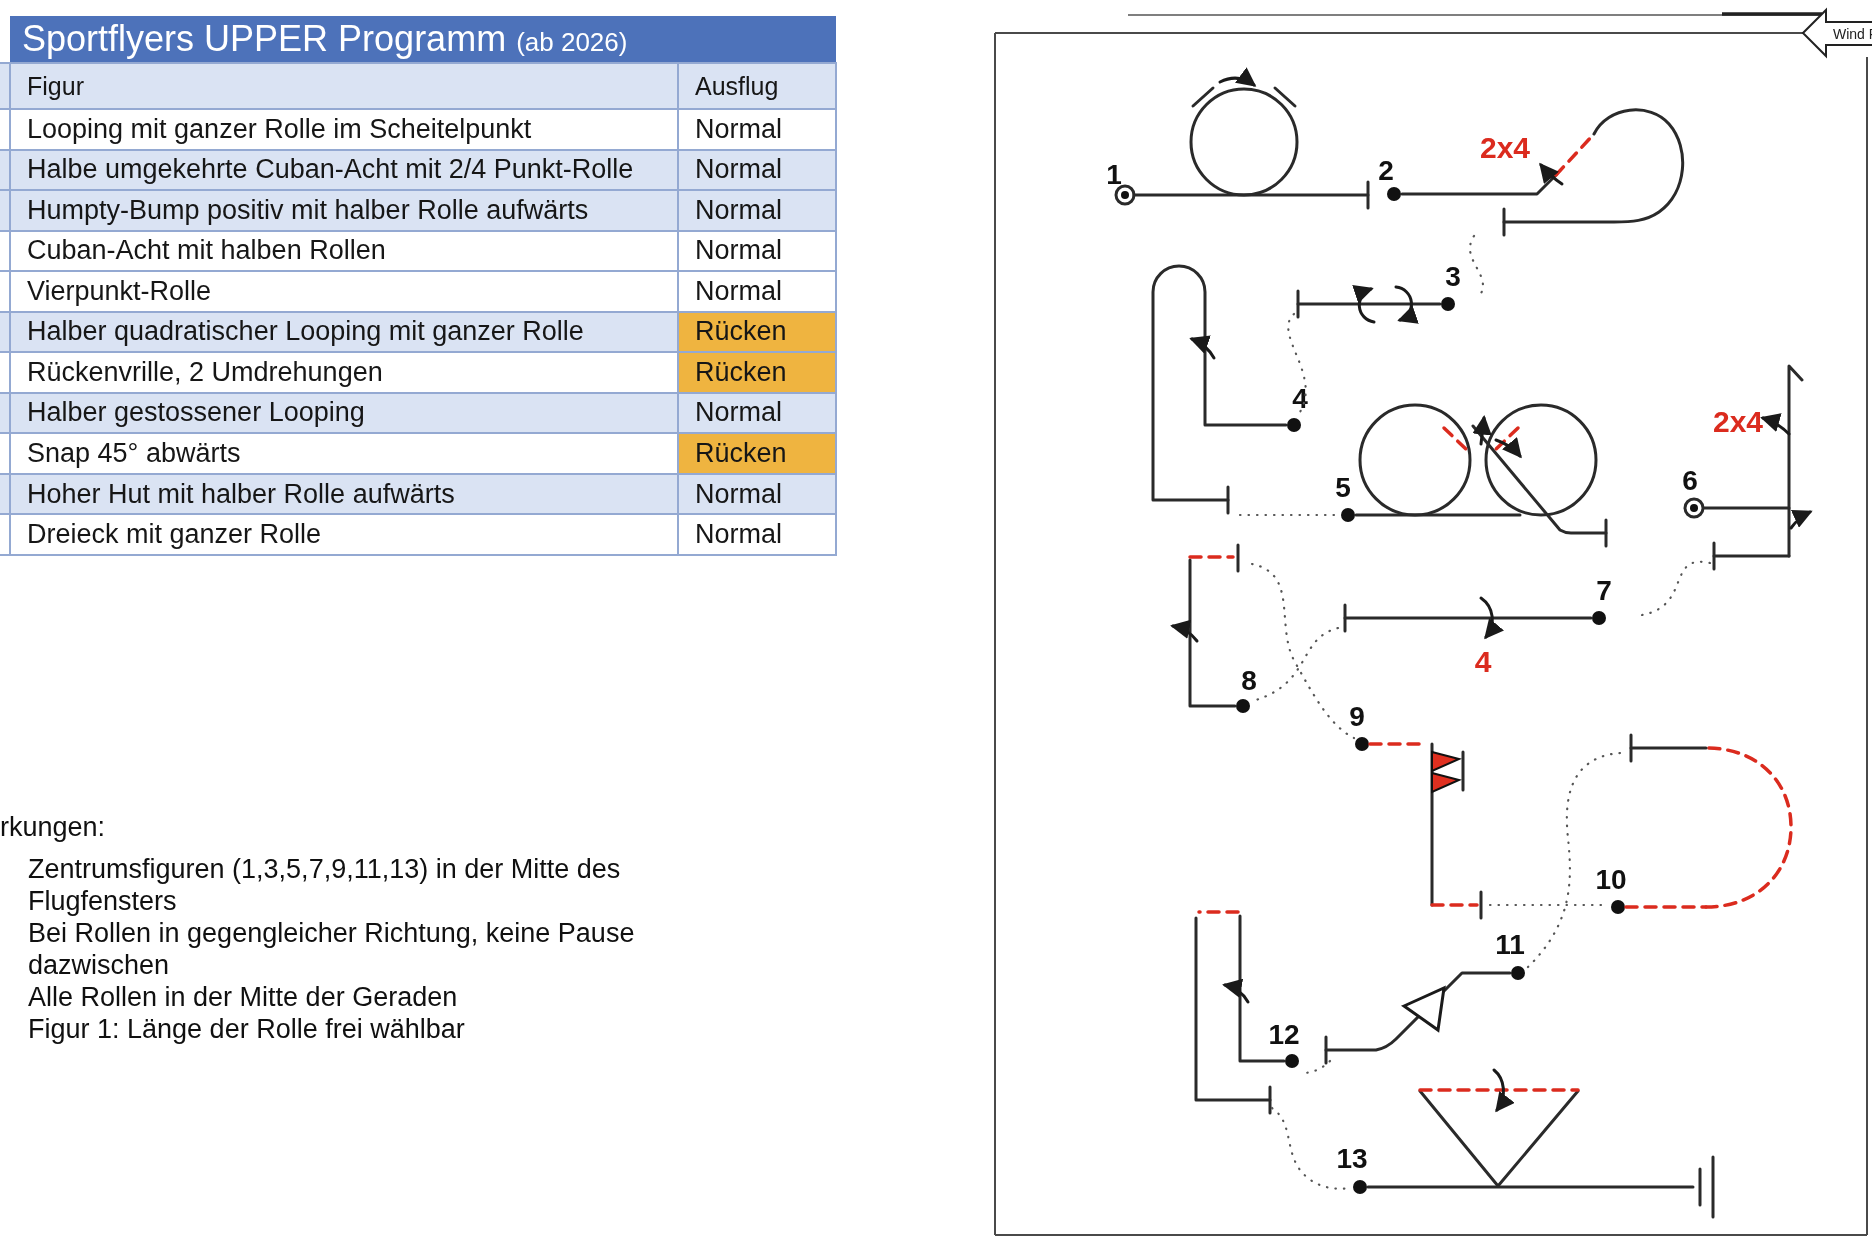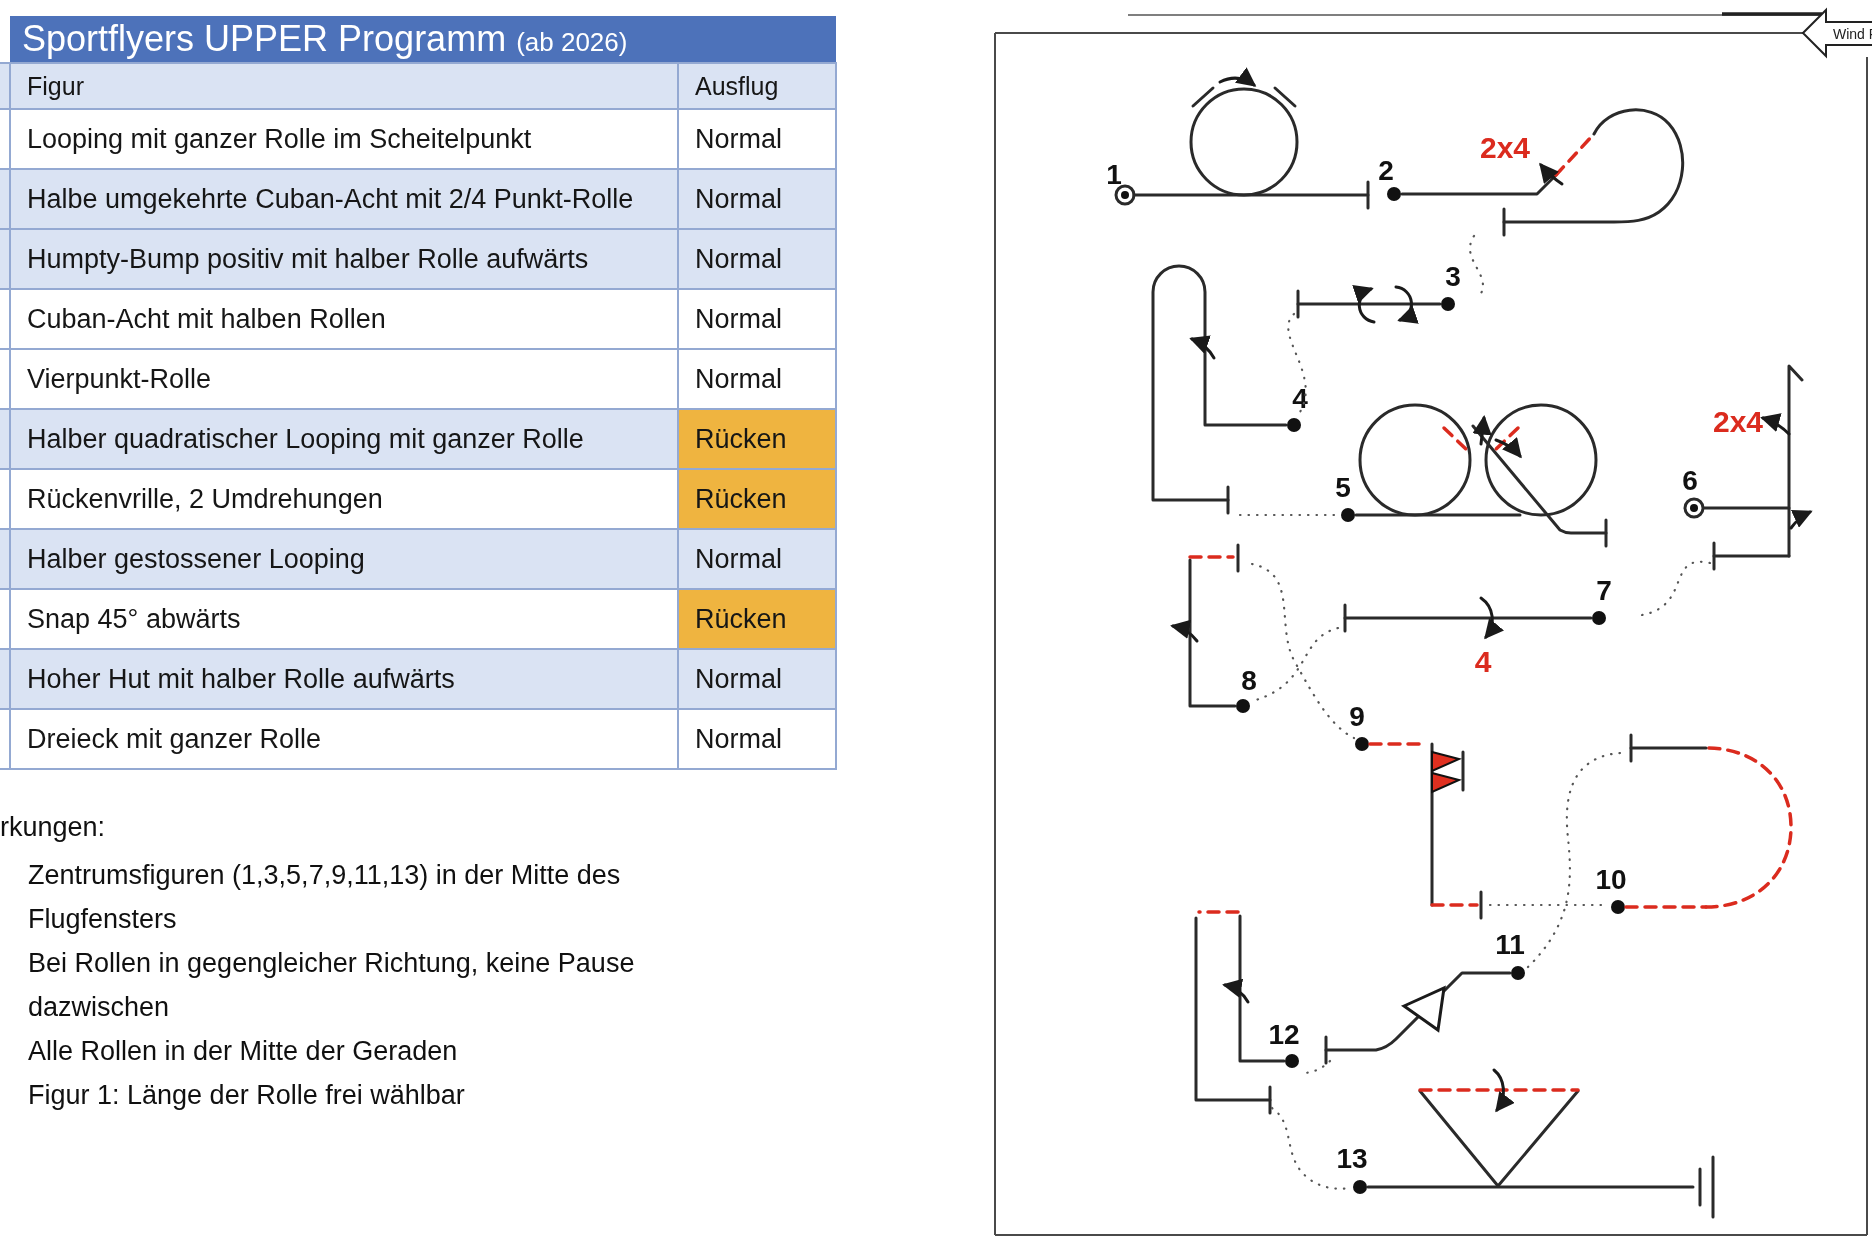--- a/index.html
+++ b/index.html
@@ -2,21 +2,21 @@
 <html><head>
 <meta charset="utf-8">
 <style>
   html,body{margin:0;padding:0;}
   body{
     width:1872px;height:1248px;position:relative;overflow:hidden;
     background:#ffffff;font-family:"Liberation Sans",sans-serif;
   }
   
   .program-table{
-    position:absolute;left:0;top:16px;width:836px;height:754px;
+    position:absolute;left:0;top:16px;width:836px;height:540px;
     border-collapse:collapse;table-layout:fixed;
   }
   .program-table td{
     border:2px solid #94a9d2;color:#161616;font-size:27px;
     padding:0 0 0 16px;vertical-align:middle;white-space:nowrap;overflow:hidden;
   }
   .program-table td.sliver{padding:0;border-left:none;}
   .t-title-row{height:47px;}
   .t-title-row td{border:none;}
   .t-title-row .title-cell{
@@ -24,21 +24,21 @@
   }
   .t-title-row .title-suffix{font-size:26px;margin-left:10px;}
   .t-header-row{height:46px;}
   .t-header-row td{background:#dae3f3;font-size:25px;}
   tr.band td{background:#dae3f3;}
   tr.plain td{background:#ffffff;}
   td.ruecken{background:#efb440 !important;}
   
   .notes{position:absolute;left:0;top:804px;width:760px;color:#101010;margin-top:8px;}
   .notes-heading{font-size:27px;margin:0 0 10px 0;}
-  .notes-item{font-size:27px;line-height:44px;margin-left:28px;}
+  .notes-item{font-size:27px;line-height:32px;margin-left:28px;}
   
   .seq-svg{position:absolute;left:0;top:0;}
   .ln{fill:none;stroke:#2a2a2a;stroke-width:3;stroke-linecap:round;stroke-linejoin:round;}
   .box{fill:none;stroke:#4a4a4a;stroke-width:2;}
   .red{fill:none;stroke:#db2b1e;stroke-width:3.5;stroke-dasharray:11 8;stroke-linecap:round;}
   .dotted{fill:none;stroke:#555;stroke-width:2.2;stroke-dasharray:0.5 8;stroke-linecap:round;}
   .fnum{font-family:"Liberation Sans",sans-serif;font-size:28px;font-weight:bold;fill:#111;text-anchor:middle;}
   .rlab{font-family:"Liberation Sans",sans-serif;font-size:30px;font-weight:bold;fill:#db2b1e;text-anchor:middle;}
   .windlab{font-family:"Liberation Sans",sans-serif;font-size:14px;fill:#222;}
   .arrowln{fill:none;stroke:#1a1a1a;stroke-width:3;stroke-linecap:round;}

